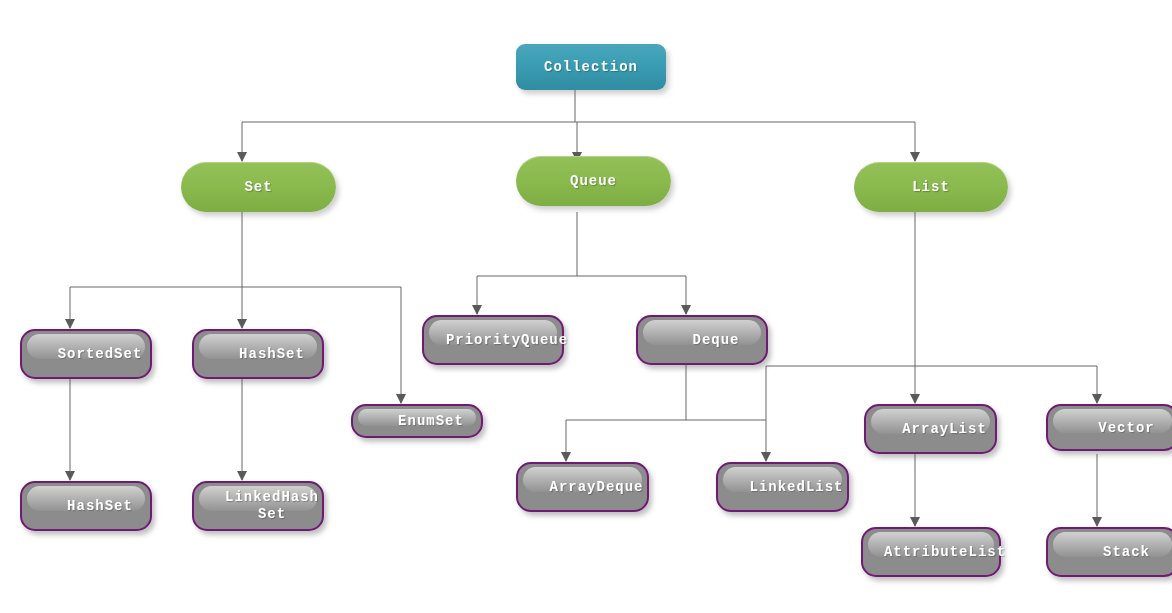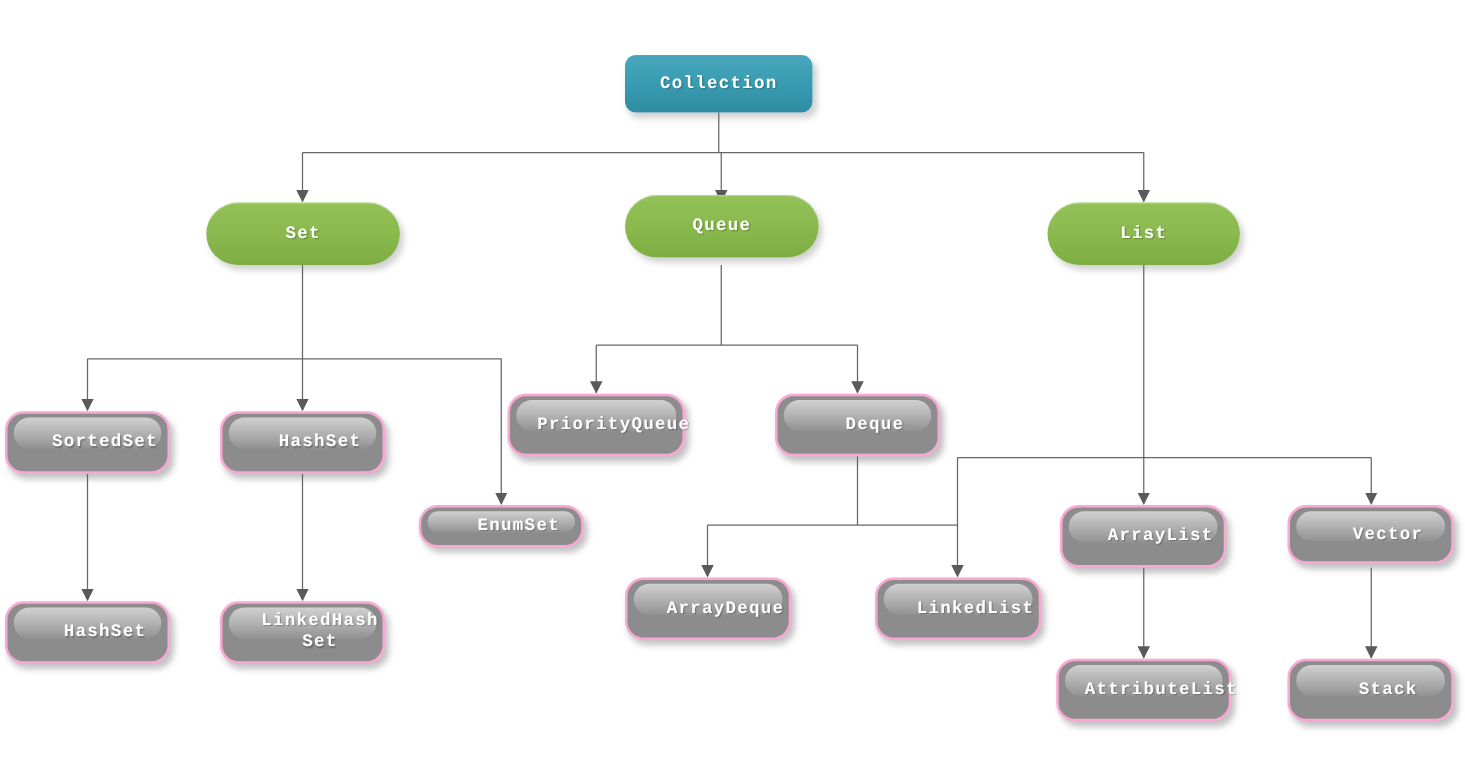--- a/index.html
+++ b/index.html
@@ -14,38 +14,39 @@
   .node{
     position:absolute;
     display:flex;align-items:center;justify-content:center;
     color:#ffffff;
     font-weight:bold;
     font-size:14px;
     letter-spacing:1px;
     text-align:center;
     box-sizing:border-box;
     text-shadow:1px 1px 1px rgba(0,0,0,0.25);
+    margin-left:16px;
   }
   .lbl{position:relative;z-index:2;}
   
   .node.root{
     background:linear-gradient(to bottom,#49a7bc 0%,#3a9db3 45%,#2f8ca2 100%);
     border-radius:9px;
     box-shadow:3px 4px 5px rgba(120,120,120,0.35);
   }
   
   .node.branch{
     background:linear-gradient(to bottom,#93c158 0%,#8ab94e 50%,#7dad43 100%);
     border-radius:26px;
     box-shadow:3px 4px 5px rgba(120,120,120,0.35), inset 0 1px 0 rgba(255,255,255,0.30);
   }
   
   .node.leaf{
     background:#8c8c8c;
-    border:2px solid #f9a8d4;
+    border:2px solid #701a75;
     border-radius:15px;
     box-shadow:3px 4px 5px rgba(100,100,100,0.40);
     padding-left:28px;
   }
   .node.leaf::before{
     content:"";
     position:absolute;z-index:1;
     left:5px;right:5px;top:3px;height:55%;
     border-radius:14px;
     background:linear-gradient(to bottom,rgba(255,255,255,0.60),rgba(255,255,255,0.05));

